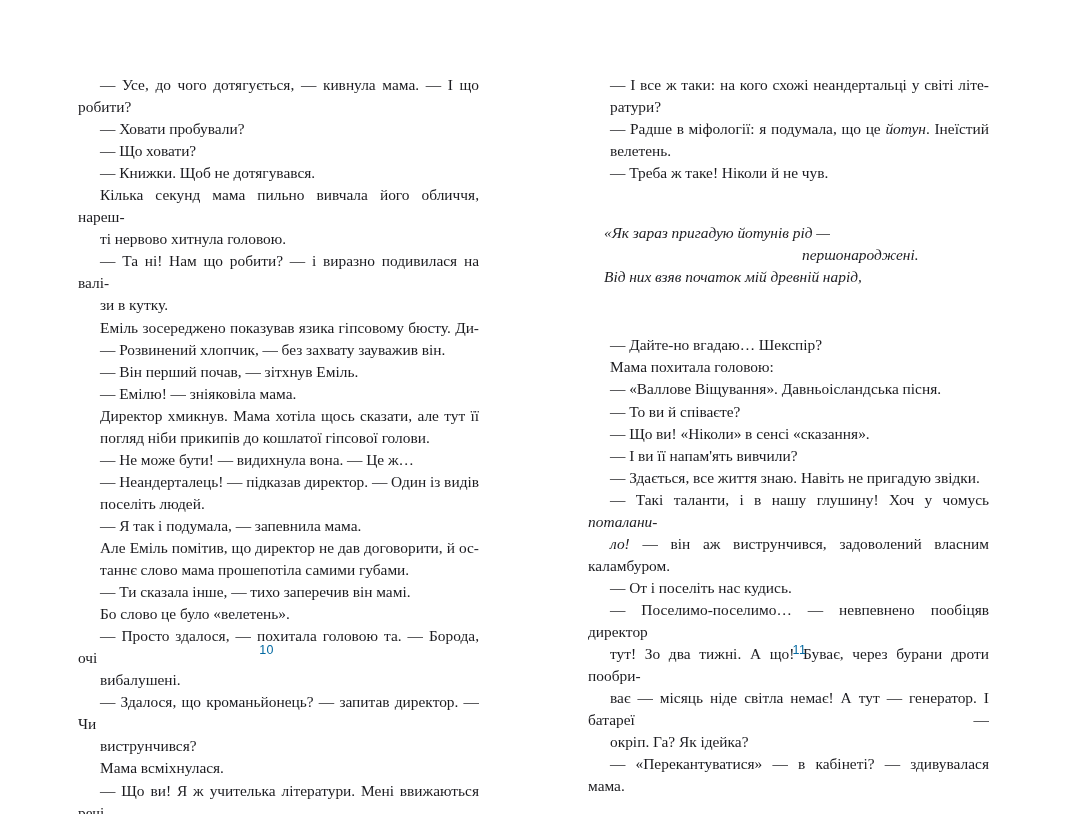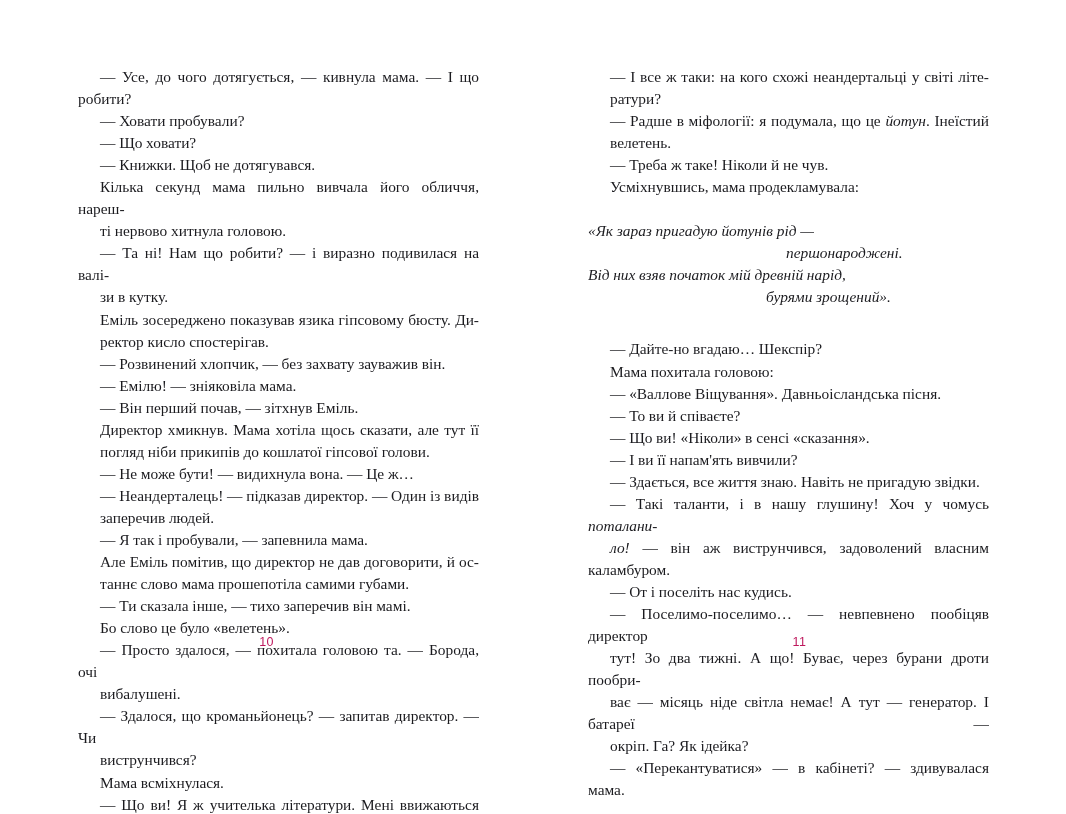--- a/index.html
+++ b/index.html
@@ -17,21 +17,21 @@
 
   .spread {
     position: relative;
     width: 1066px;
     height: 814px;
     box-sizing: border-box;
   }
 
   .page {
     position: absolute;
-    top: 6px;
+    top: 14px;
     height: 679px;
     box-sizing: border-box;
   }
 
   .page-left  { left: 0px;   width: 533px; }
   .page-right { left: 533px; width: 533px; }
 
   .textblock {
     position: absolute;
     top: 60px;
@@ -60,21 +60,21 @@
     text-align-last: justify;
   }
   .ln.end {
     text-align-last: left;
   }
   .ln.ind {
     text-indent: 22px;
   }
 
   .verse {
-    margin: 0;
+    margin: 16px;
     font-style: italic;
     text-align: left;
     text-indent: 0;
   }
   .verse .vline {
     display: block;
     white-space: pre;
   }
   .verse-gap-top { height: 22px; }
   .verse-gap-bottom { height: 30px; }
@@ -83,21 +83,21 @@
     font-style: italic;
   }
 
   .folio {
     position: absolute;
     bottom: 36px;
     width: 100%;
     text-align: center;
     font-family: "Liberation Sans", "DejaVu Sans", sans-serif;
     font-size: 12.5px;
-    color: #be185d;
+    color: #0369a1;
     letter-spacing: 0.4px;
   }
 </style>
 </head>
 <body>
 
 <div class="spread">
 
   <div class="page page-left">
     <div class="textblock">
@@ -120,49 +120,48 @@
         <span class="ln end">ті нервово хитнула головою.</span>
       </p>
 
       <p class="para">
         <span class="ln ind">— Та ні! Нам що робити? — і виразно подивилася на валі-</span>
         <span class="ln end">зи в кутку.</span>
       </p>
 
       <p class="para">
         <span class="ln ind">Еміль зосереджено показував язика гіпсовому бюсту. Ди-</span>
-        <span class="ln end">ректор кисло спостерігав.</span>
       </p>
 
       <p class="para">
           <span class="ln end">— Розвинений хлопчик, — без захвату зауважив він.</span>
         </p>
       <p class="para">
+          <span class="ln end">— Він перший почав, — зітхнув Еміль.</span>
+        </p>
+      <p class="para">
           <span class="ln end">— Емілю! — зніяковіла мама.</span>
-        </p>
-      <p class="para">
-          <span class="ln end">— Він перший почав, — зітхнув Еміль.</span>
         </p>
 
       <p class="para">
         <span class="ln ind">Директор хмикнув. Мама хотіла щось сказати, але тут її</span>
         <span class="ln end">погляд ніби прикипів до кошлатої гіпсової голови.</span>
       </p>
 
       <p class="para">
           <span class="ln end">— Не може бути! — видихнула вона. — Це ж…</span>
         </p>
 
       <p class="para">
         <span class="ln ind">— Неандерталець! — підказав директор. — Один із видів</span>
-        <span class="ln end">заперечив людей.</span>
-      </p>
-
-      <p class="para">
-          <span class="ln end">— Я так і пробували, — запевнила мама.</span>
+        <span class="ln end">поселіть людей.</span>
+      </p>
+
+      <p class="para">
+          <span class="ln end">— Я так і подумала, — запевнила мама.</span>
         </p>
 
       <p class="para">
         <span class="ln ind">Але Еміль помітив, що директор не дав договорити, й ос-</span>
         <span class="ln end">таннє слово мама прошепотіла самими губами.</span>
       </p>
 
       <p class="para">
           <span class="ln end">— Ти сказала інше, — тихо заперечив він мамі.</span>
         </p>
@@ -201,32 +200,28 @@
         <span class="ln end">ратури?</span>
       </p>
 
       <p class="para">
         <span class="ln ind"><span>— Радше в міфології: я подумала, що це </span><em class="it">йотун</em><span>. Інеїстий</span></span>
         <span class="ln end">велетень.</span>
       </p>
 
       <p class="para">
           <span class="ln end">— Треба ж таке! Ніколи й не чув.</span>
-        </p>
-      <p class="para">
-          <span class="ln end">Усміхнувшись, мама продекламувала:</span>
         </p>
 
       <div class="verse-gap-top"></div>
 
       <div class="verse">
         <span class="vline" style="padding-left:0px">«Як зараз пригадую йотунів рід —</span>
         <span class="vline" style="padding-left:198px">першонароджені.</span>
         <span class="vline" style="padding-left:0px">Від них взяв початок мій древній нарід,</span>
-        <span class="vline" style="padding-left:178px">бурями зрощений».</span>
       </div>
 
       <div class="verse-gap-bottom"></div>
 
       <p class="para">
           <span class="ln end">— Дайте-но вгадаю… Шекспір?</span>
         </p>
       <p class="para">
           <span class="ln end">Мама похитала головою:</span>
         </p>

